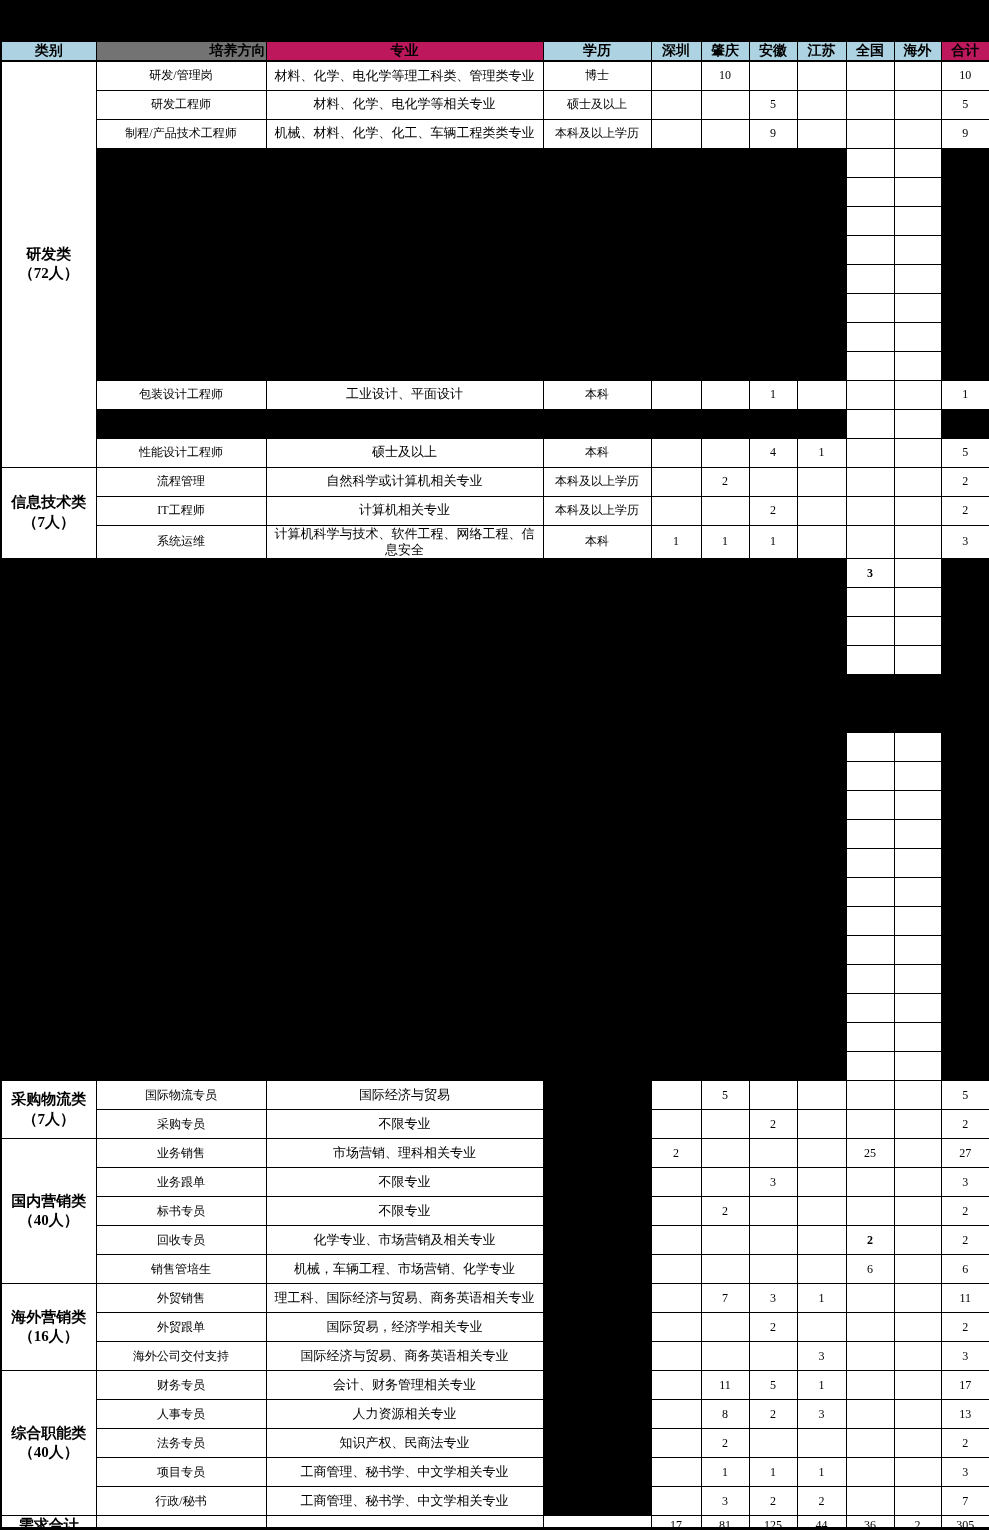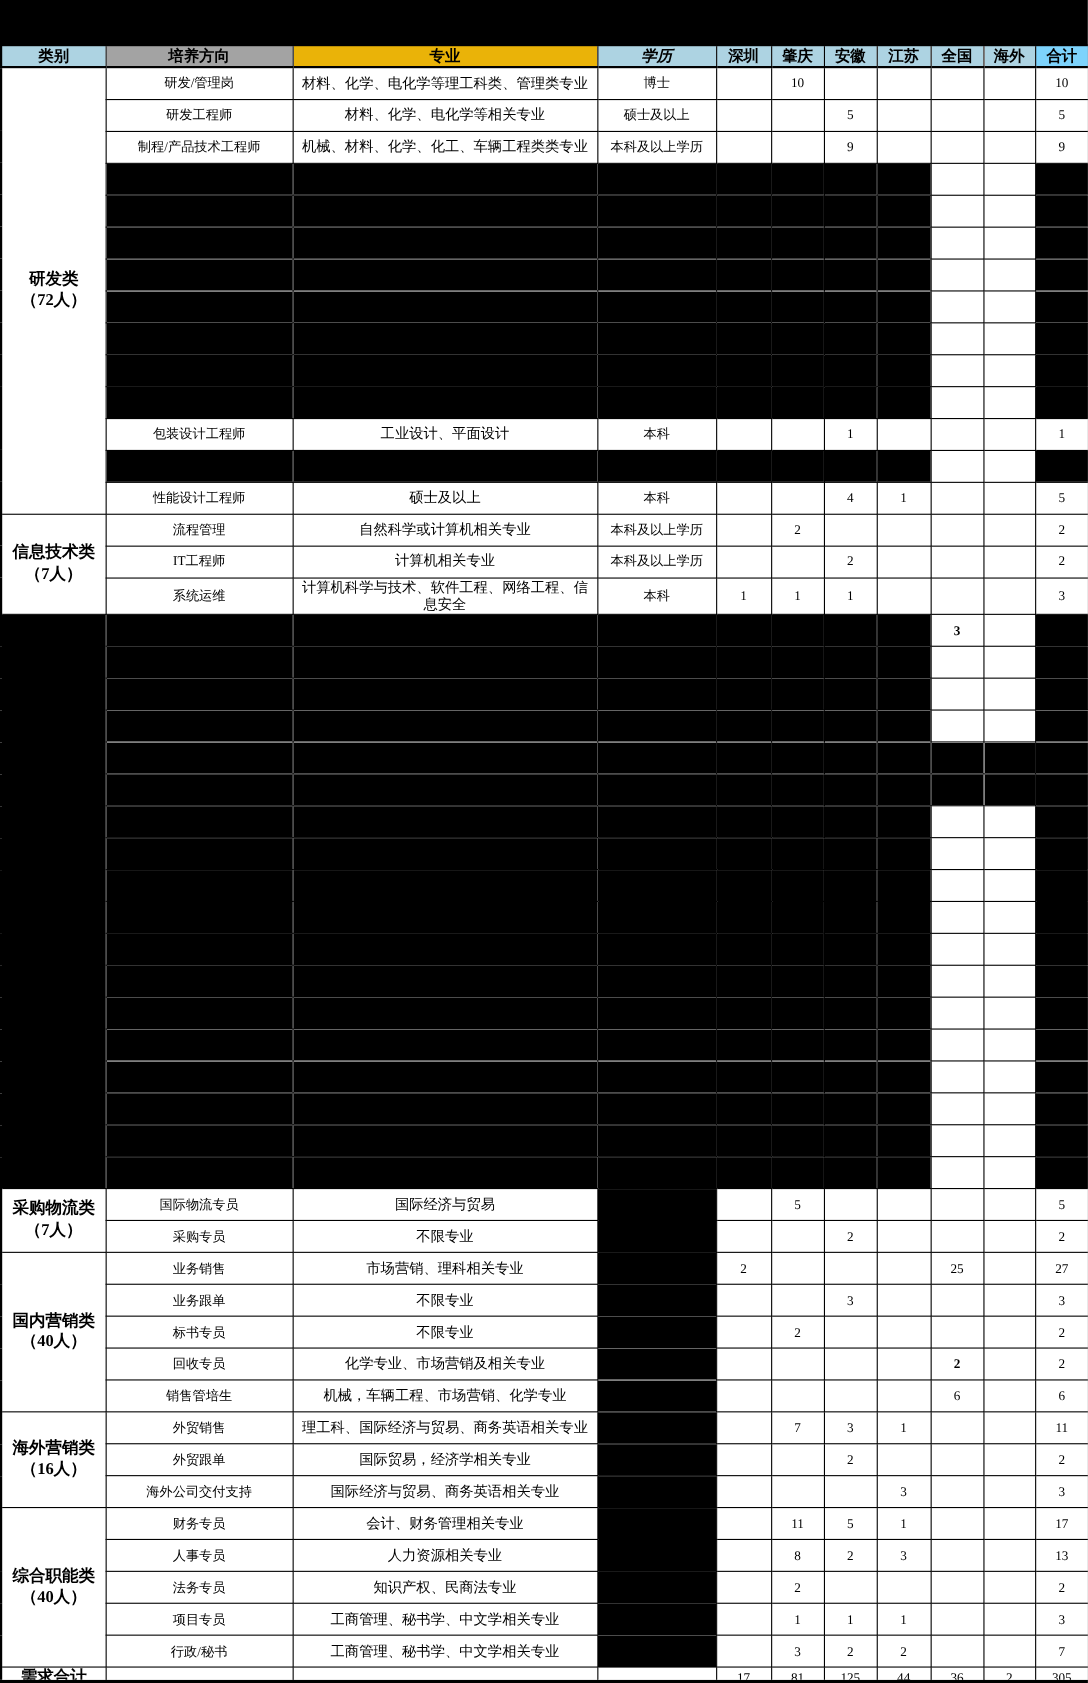--- a/index.html
+++ b/index.html
@@ -41,30 +41,30 @@
         <col style="width:48px">
         <col style="width:48px">
         <col style="width:49px">
       <col style="width:48px">
         <col style="width:47px">
         <col style="width:49px">
     </colgroup>
     <thead>
       <tr>
         <th style="background: rgb(173, 211, 226);">类别</th>
-        <th style="background: #a3a3a3;">培养方向</th>
-        <th style="background: #eab308;">专业</th>
-        <th style="background: rgb(173, 211, 226); font-style: italic;">学历</th>
+        <th style="background: #737373; text-align: right;">培养方向</th>
+        <th style="background: #be185d;">专业</th>
+        <th style="background: rgb(173, 211, 226);">学历</th>
         <th style="background: rgb(173, 211, 226); margin-left: 32px;">深圳</th>
         <th style="background: rgb(173, 211, 226);">肇庆</th>
         <th style="background: rgb(173, 211, 226);">安徽</th>
         <th style="background: rgb(173, 211, 226);">江苏</th>
         <th style="background: rgb(173, 211, 226);">全国</th>
         <th style="background: rgb(173, 211, 226);">海外</th>
-        <th style="background: #7dd3fc;">合计</th>
+        <th style="background: #be185d;">合计</th>
       </tr>
     </thead>
     <tbody id="tbody">
         <tr style="height: 29px;">
           <td class="cat" rowspan="14">
             <div>研发类</div>
             <div>（72人）</div>
           </td>
           <td>研发/管理岗</td>
           <td class="major">材料、化学、电化学等理工科类、管理类专业</td>

